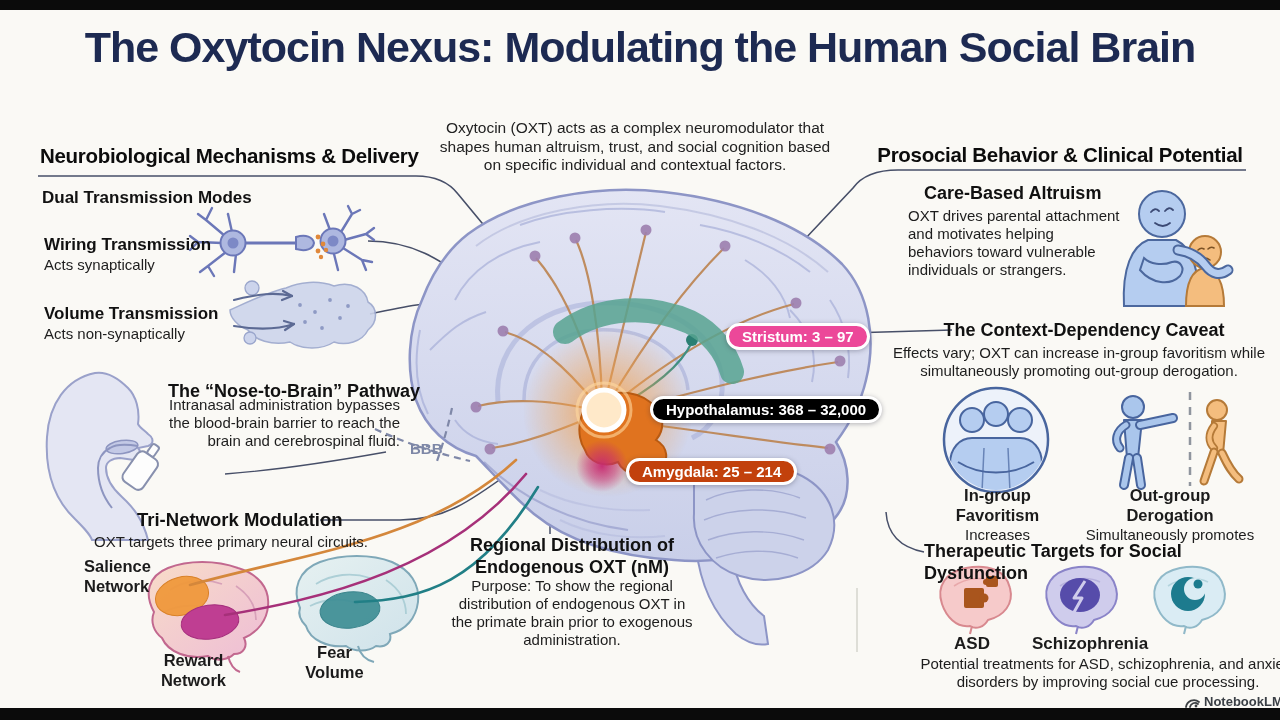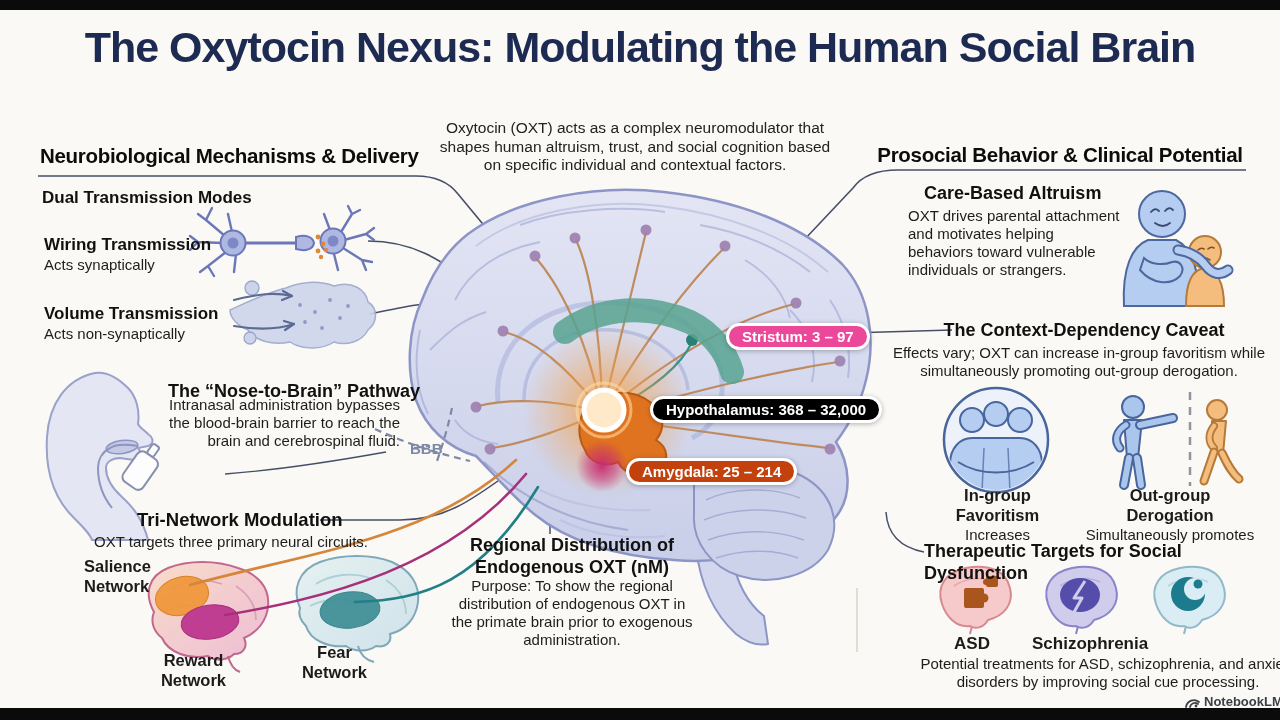--- a/index.html
+++ b/index.html
@@ -358,21 +358,21 @@
 the blood-brain barrier to reach the
 brain and cerebrospinal fluid.</div>
   <div class="txt bbb" style="left:384px; top:440px;">BBB</div>
   <div class="txt sub-head" style="left:137px; top:509px; font-size:18.5px;">Tri-Network Modulation</div>
   <div class="txt body-txt" style="left:94px; top:533px;">OXT targets three primary neural circuits.</div>
   <div class="txt small-bold pre" style="left:84px; top:557px;">Salience
 Network</div>
   <div class="txt small-bold pre c" style="left:146px; top:651px; width:95px;">Reward
 Network</div>
   <div class="txt small-bold pre c" style="left:287px; top:643px; width:95px;">Fear
-Network</div>
+Volume</div>
 
   <div class="pill pill-teal" style="left:726px; top:323px;">Stristum: 3 – 97</div>
   <div class="pill pill-orange" style="left:650px; top:396px;">Hypothalamus: 368 – 32,000</div>
   <div class="pill pill-magenta" style="left:626px; top:458px;">Amygdala: 25 – 214</div>
 
   <div class="txt sub-head pre c" style="left:452px; top:535px; width:240px; font-size:18px;">Regional Distribution of
 Endogenous OXT (nM)</div>
   <div class="txt body-txt pre c" style="left:447px; top:577px; width:250px;">Purpose: To show the regional
 distribution of endogenous OXT in
 the primate brain prior to exogenous

